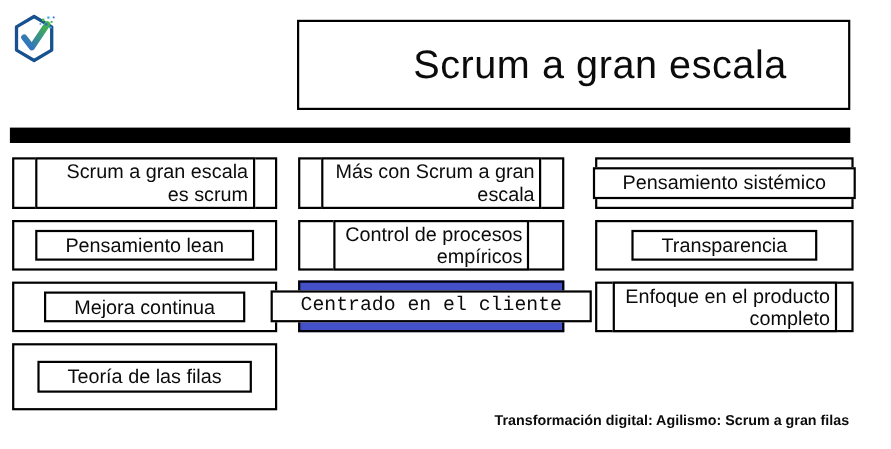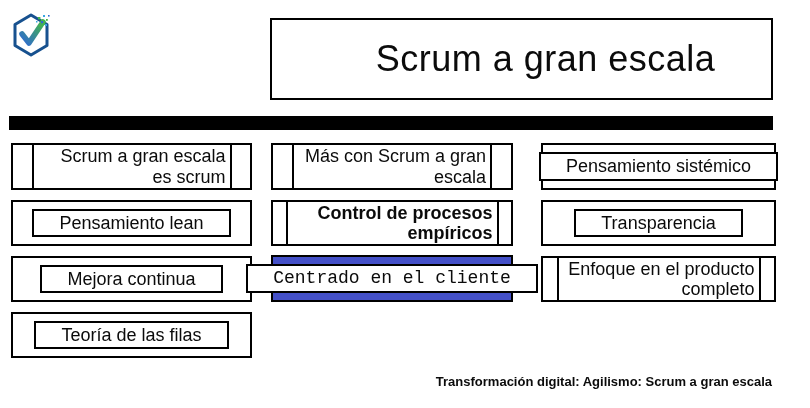--- a/index.html
+++ b/index.html
@@ -61,21 +61,21 @@
   }
 
   
   .c1 { left: 11px;  width: 241px; }
   .c2 { left: 271px; width: 242px; }
   .c3 { left: 541px; width: 235px; }
   .r1 { top: 143px; height: 47px; }
   .r2 { top: 200px; height: 46px; }
   .r3 { top: 256px; height: 46px; }
   .r3b { top: 255px; height: 47px; font-family: Liberation Mono, monospace; }
-  .r4 { top: 312px; height: 46px; }
+  .r4 { top: 312px; height: 61px; }
 
   
   .footer {
     position: absolute; right: 38px; top: 374px;
     font-size: 13px; font-weight: bold; color: #0b0b0b;
   }
 </style>
 </head>
 <body>
 
@@ -116,29 +116,29 @@
   <span class="inner-box">Mejora continua</span>
 </div>
 <div class="outer-box c1 r4">
   <span class="inner-box">Teoría de las filas</span>
 </div>
 
 <div class="outer-box c2 r1">
   <span class="inner-box wrap">Más con Scrum a gran escala</span>
 </div>
 <div class="outer-box c2 r2">
-  <span class="inner-box wrap" style="width:213px;font-weight:bold;">Control de procesos empíricos</span>
+  <span class="inner-box wrap" style="width:178px;">Control de procesos empíricos</span>
 </div>
 <div class="outer-box c2 r3b highlight">
   <span class="inner-box">Centrado en el cliente</span>
 </div>
 
 <div class="outer-box c3 r1">
   <span class="inner-box">Pensamiento sistémico</span>
 </div>
 <div class="outer-box c3 r2">
   <span class="inner-box">Transparencia</span>
 </div>
 <div class="outer-box c3 r3">
   <span class="inner-box wrap" style="width:204px;">Enfoque en el producto completo</span>
 </div>
 
-<div class="footer">Transformación digital: Agilismo: Scrum a gran escala</div>
+<div class="footer">Transformación digital: Agilismo: Scrum a gran filas</div>
 
 </body></html>

